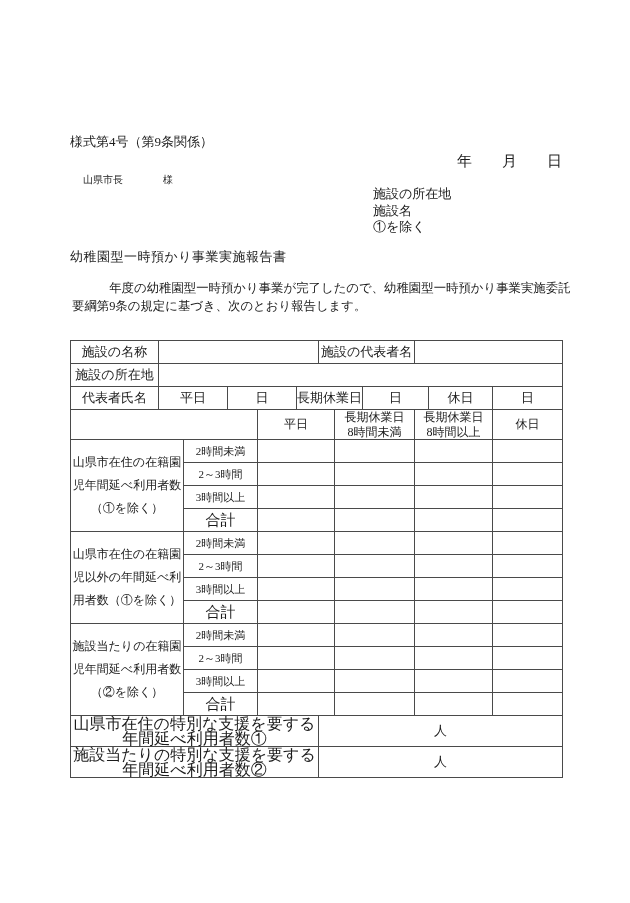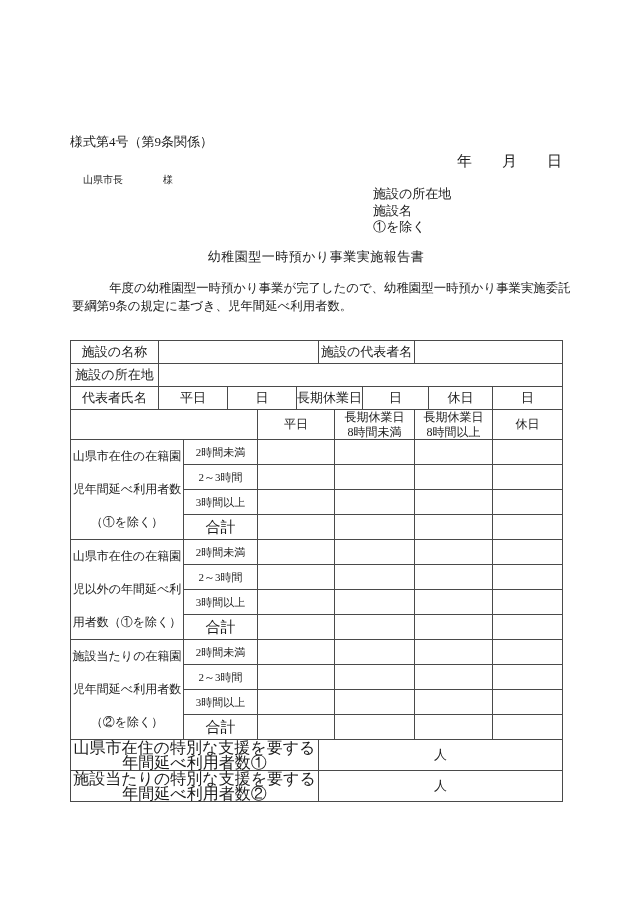--- a/index.html
+++ b/index.html
@@ -9,41 +9,41 @@
     position:relative;
     font-family:"Liberation Serif","DejaVu Serif",serif;
     color:#1b1b1b;
     overflow:hidden;
   }
   .abs{position:absolute;}
   #form-number{left:70px;top:133px;font-size:13px;}
   #date-line{left:70px;top:152px;width:492px;text-align:right;font-size:15px;}
   #addressee{left:70px;top:173px;font-size:10px;margin-left:13px;}
   #sender-block{left:373px;top:186px;font-size:13px;line-height:16.5px;}
-  #doc-title{left:70px;top:248px;width:492px;text-align:center;font-size:13px;letter-spacing:0.5px;}
+  #doc-title{left:70px;top:248px;width:492px;font-size:13px;letter-spacing:0.5px;}
   #body-text{left:72px;top:280px;width:505px;font-size:12.4px;line-height:17.5px;white-space:pre-line;}
 
   table#report-table{
     position:absolute;left:70px;top:323px;
     border-collapse:collapse;table-layout:fixed;
     width:492px;font-size:13px;margin-top:17px;
   }
   #report-table td{
     border:1px solid #4a4a4a;
     padding:0;
     text-align:center;
     vertical-align:middle;
     height:22px;
     overflow:hidden;
   }
   tr.r-top td{height:31px;}
   tr.r-chead td{height:27px;}
   tr.r-special td{height:26px;}
   td.chead{font-size:12px;line-height:14.5px;white-space:pre-line;}
-  td.glabel{font-size:12px;line-height:33px;white-space:pre-line;text-align:center;}
+  td.glabel{font-size:12px;line-height:23px;white-space:pre-line;text-align:center;}
   td.time{text-align:left;padding-left:4px;font-size:11px;}
   td.time-center{text-align:center;font-size:15px;}
   td.day-unit{text-align:right;padding-right:6px;}
   td.slabel{font-size:16px;line-height:15px;white-space:pre-line;}
   td.sval{text-align:center;padding-left:70px;}
 </style>
 </head>
 <body>
 
 <div class="abs" id="form-number">様式第4号（第9条関係）</div>
@@ -51,21 +51,21 @@
 <div class="abs" id="addressee">山県市長　　　　様</div>
 
 <div class="abs" id="sender-block">
   <div>施設の所在地</div>
   <div>施設名</div>
   <div>①を除く</div>
 </div>
 
 <div class="abs" id="doc-title">幼稚園型一時預かり事業実施報告書</div>
 <div class="abs" id="body-text">　　　年度の幼稚園型一時預かり事業が完了したので、幼稚園型一時預かり事業実施委託
-要綱第9条の規定に基づき、児年間延べ利用者数。</div>
+要綱第9条の規定に基づき、次のとおり報告します。</div>
 
 <table id="report-table">
   <colgroup>
     <col style="width:88px">
       <col style="width:25px">
       <col style="width:44px">
       <col style="width:30px">
     <col style="width:39px">
       <col style="width:22px">
       <col style="width:16px">

